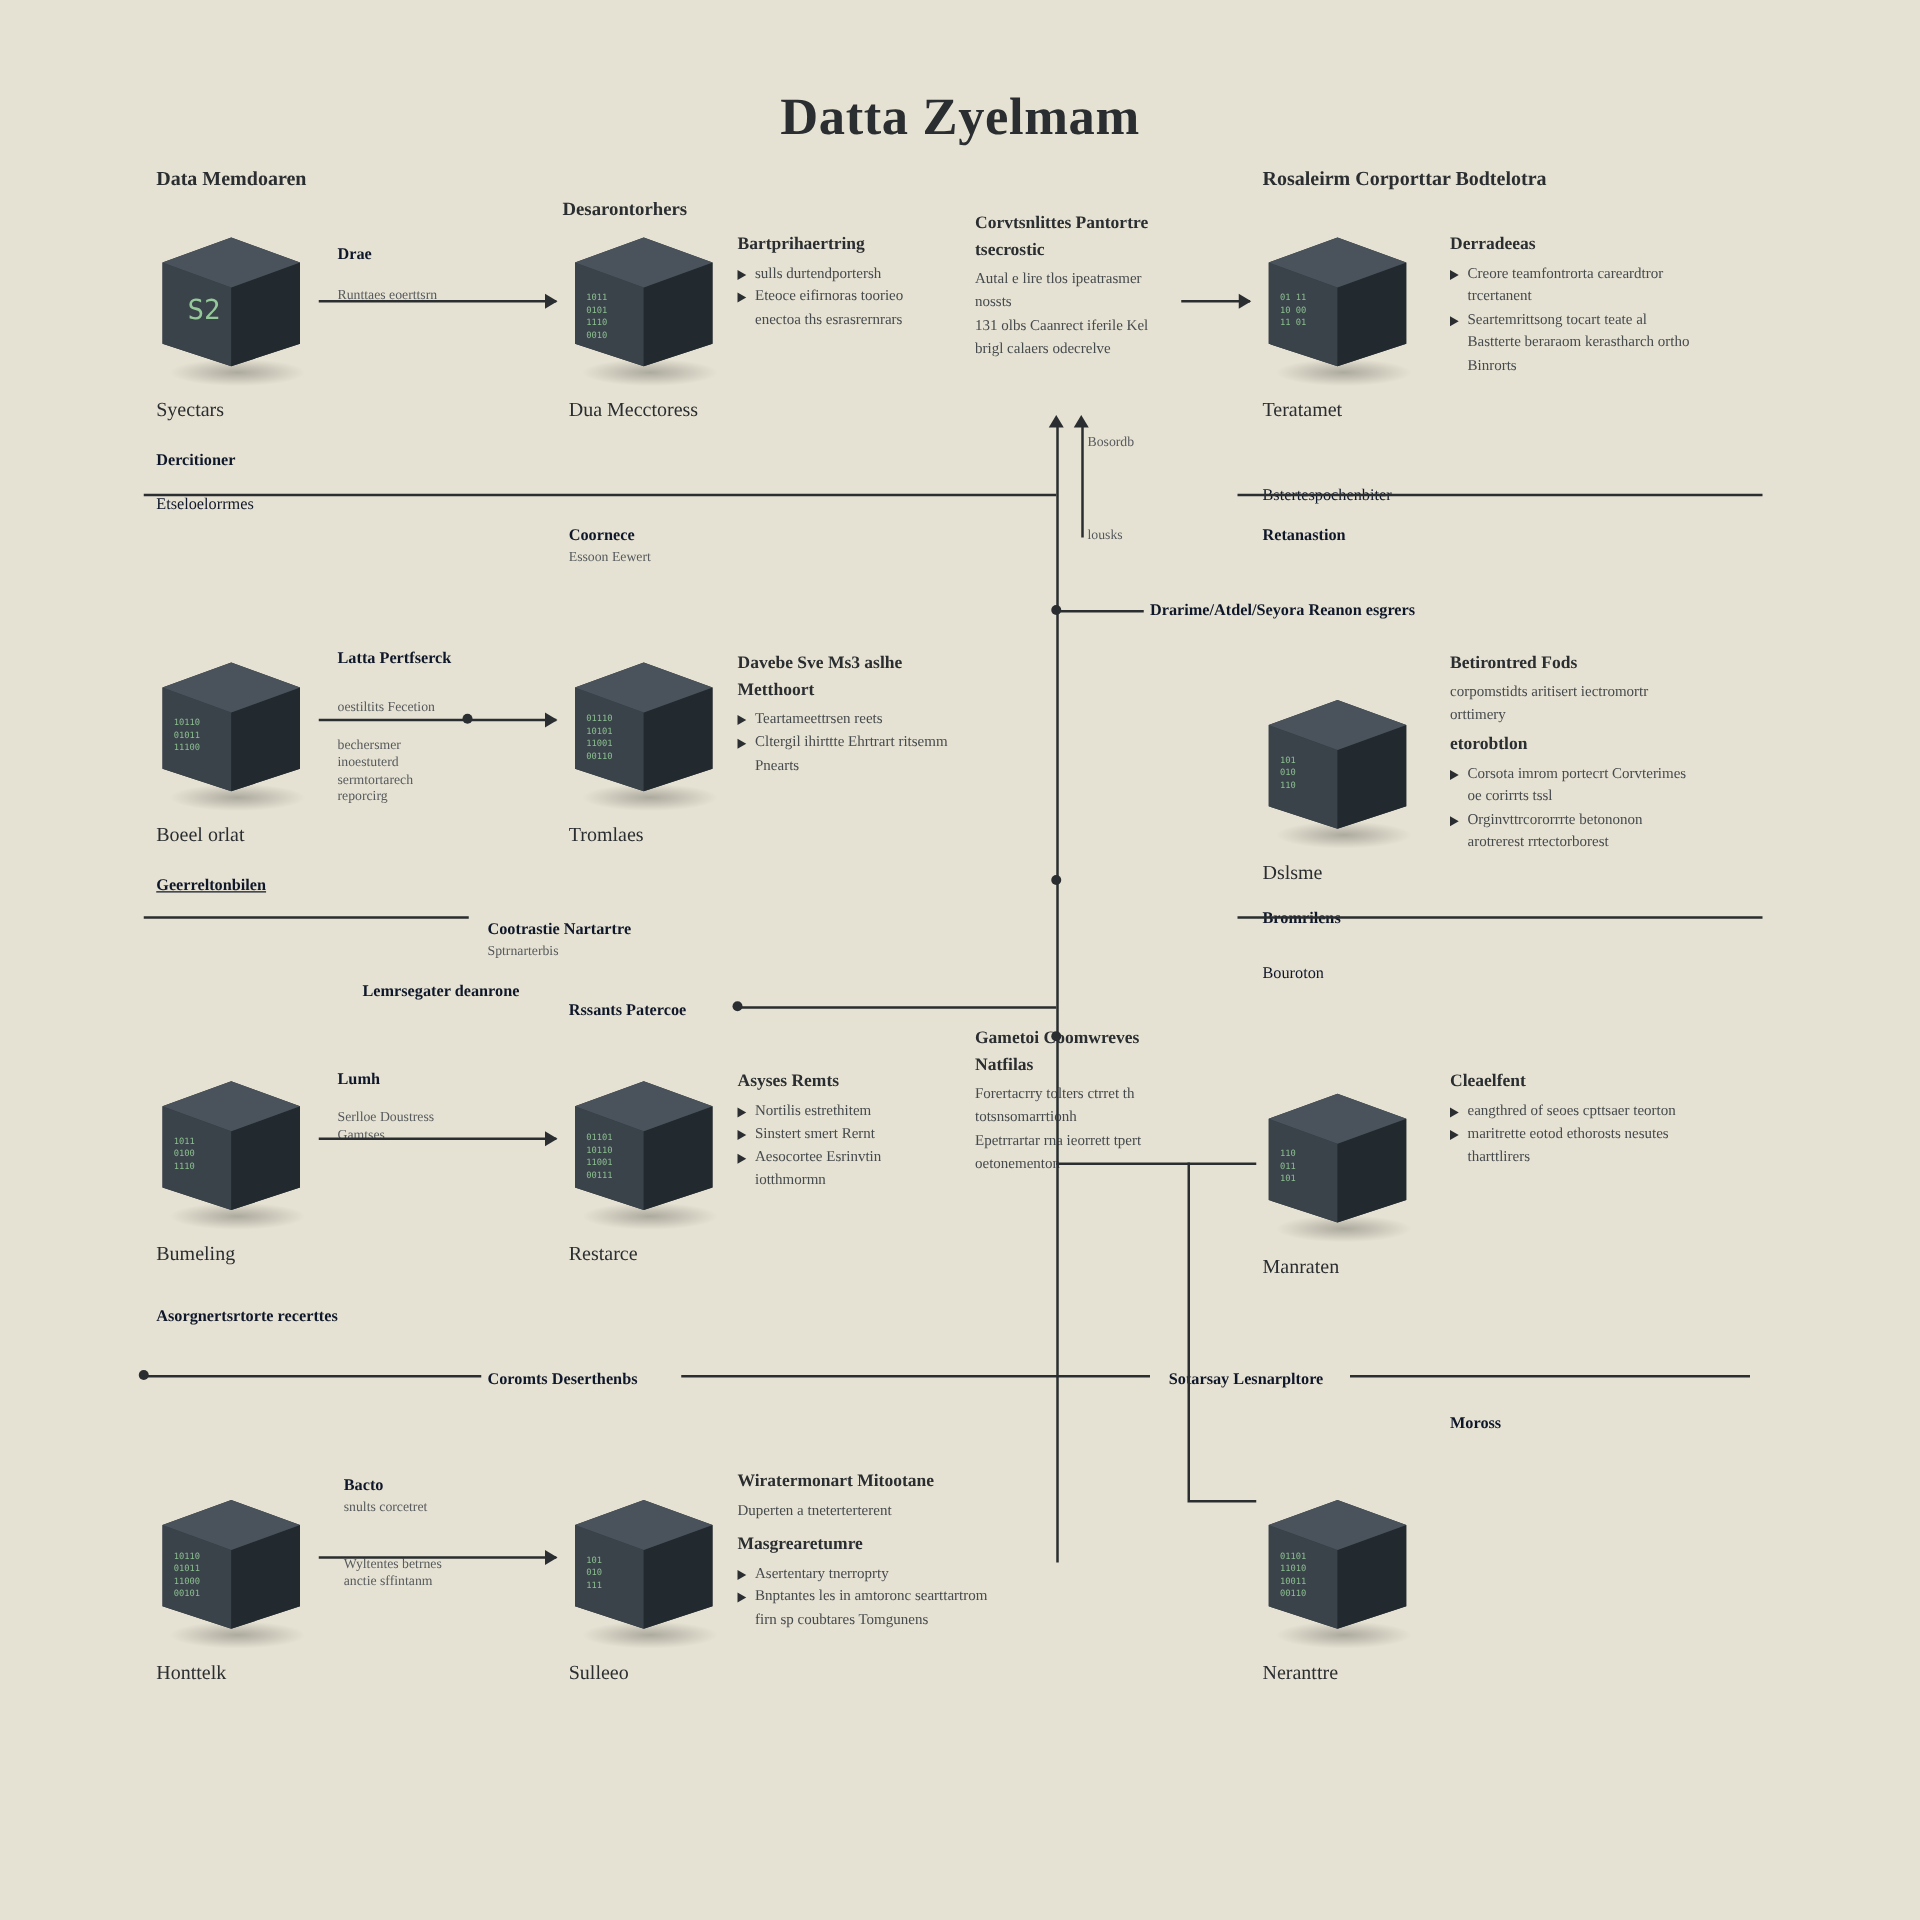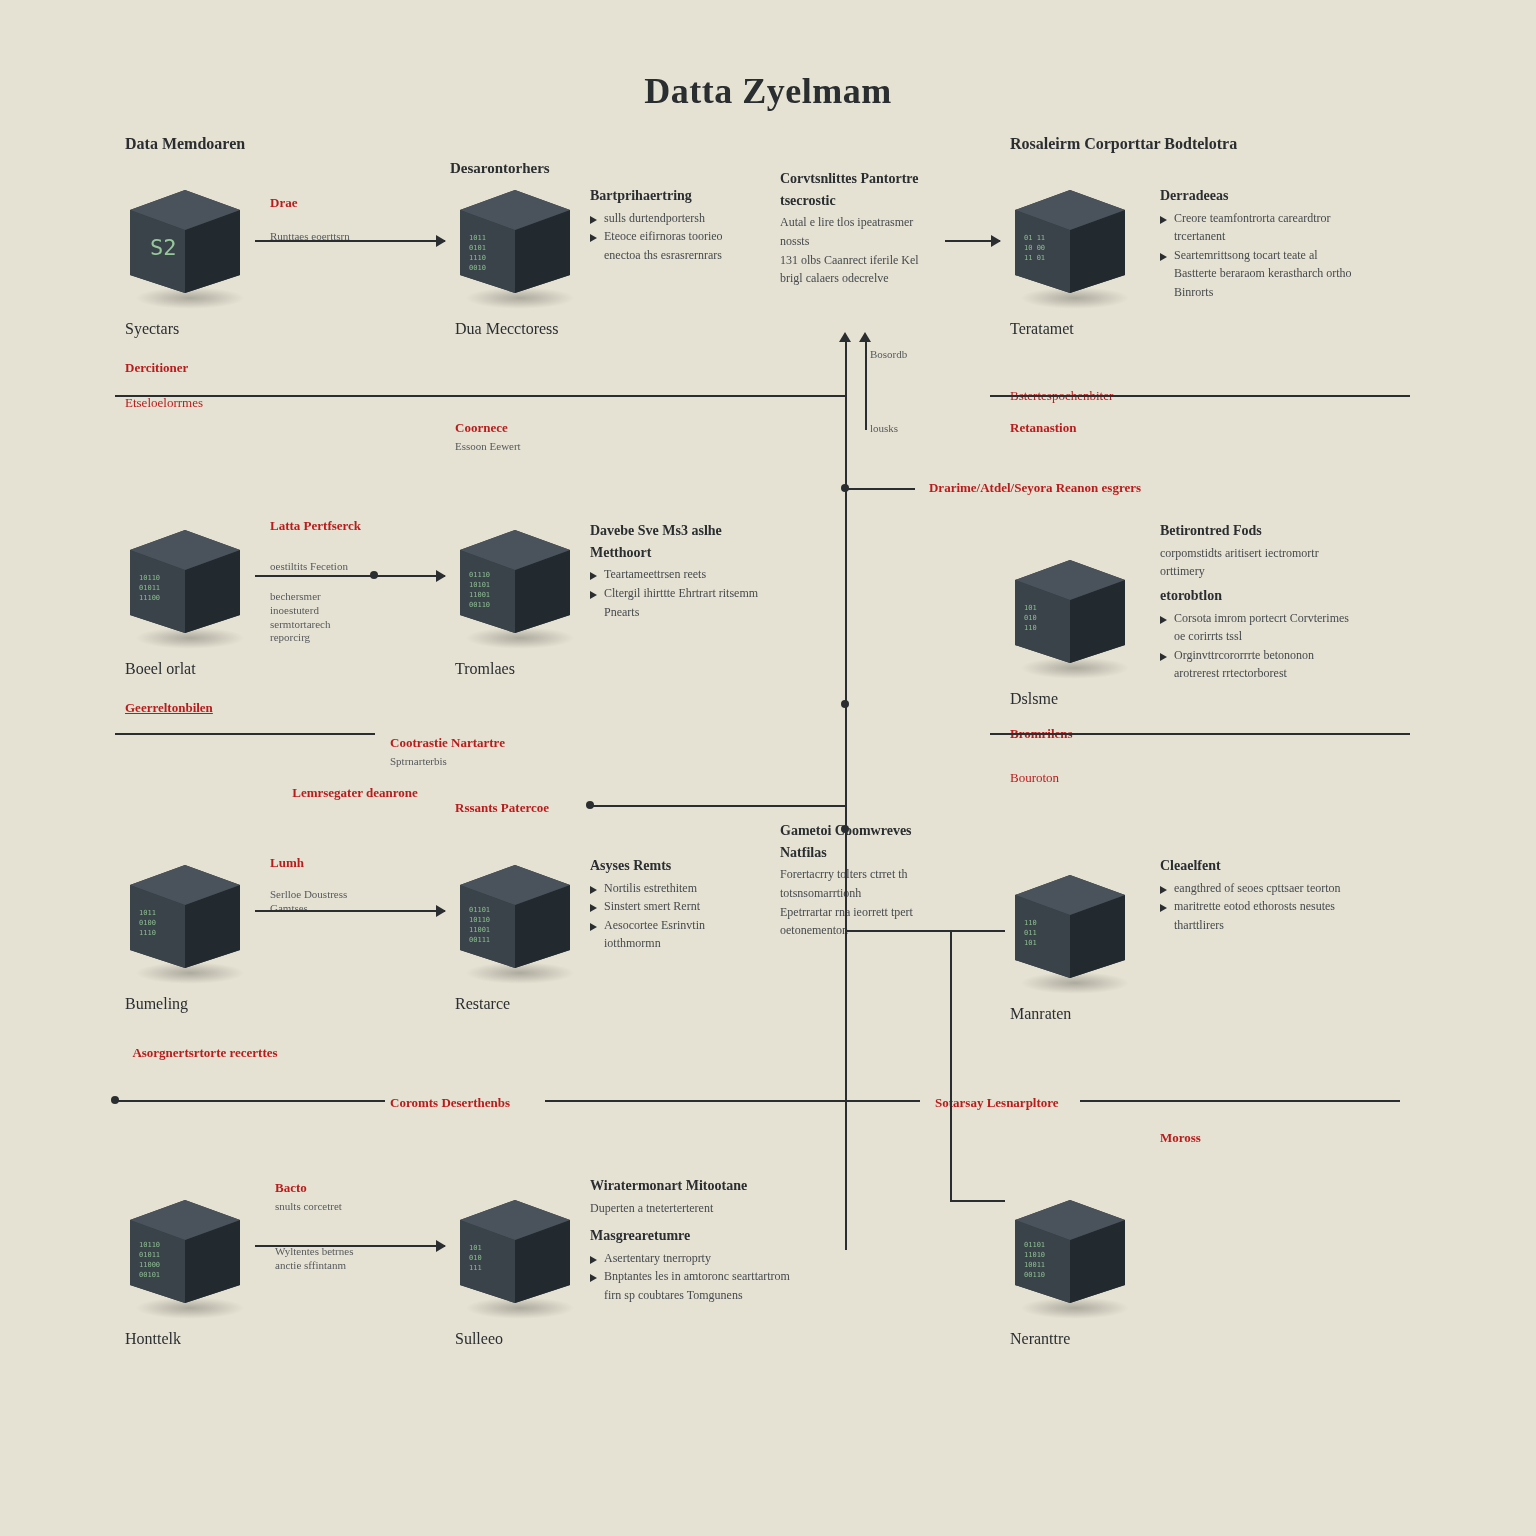--- a/index.html
+++ b/index.html
@@ -15,21 +15,21 @@
   .canvas {
     position: absolute;
     inset: 0;
   }
   .title {
     position: absolute;
     top: 70px;
     left: 0;
     width: 100%;
     text-align: center;
-    font-size: 36px;
+    font-size: 42px;
     font-weight: 600;
     letter-spacing: 0.5px;
   }
   .cube {
     position: absolute;
     width: 120px;
     height: 110px;
   }
   .cube svg { width: 100%; height: 100%; display:block; }
   .shadow {
@@ -39,21 +39,21 @@
     width: 110px;
     height: 22px;
     background: radial-gradient(ellipse at center, rgba(0,0,0,0.25) 0%, rgba(0,0,0,0) 70%);
     z-index: -1;
   }
   .lbl {
     position: absolute;
     font-size: 16px;
     color: #2a2e31;
   }
-  .lbl.small { font-size: 13px; line-height: 1.25; color:#b91c1c;text-align:center; }
+  .lbl.small { font-size: 13px; line-height: 1.25; color:#0f172a; }
   .lbl.tiny  { font-size: 11px; line-height: 1.25; color:#565a5d; }
   .lbl.bold  { font-weight: 600; }
   .arrow {
     position: absolute;
     height: 2px;
     background: #2a2e31;
   }
   .arrow::after {
     content: "";
     position: absolute;

